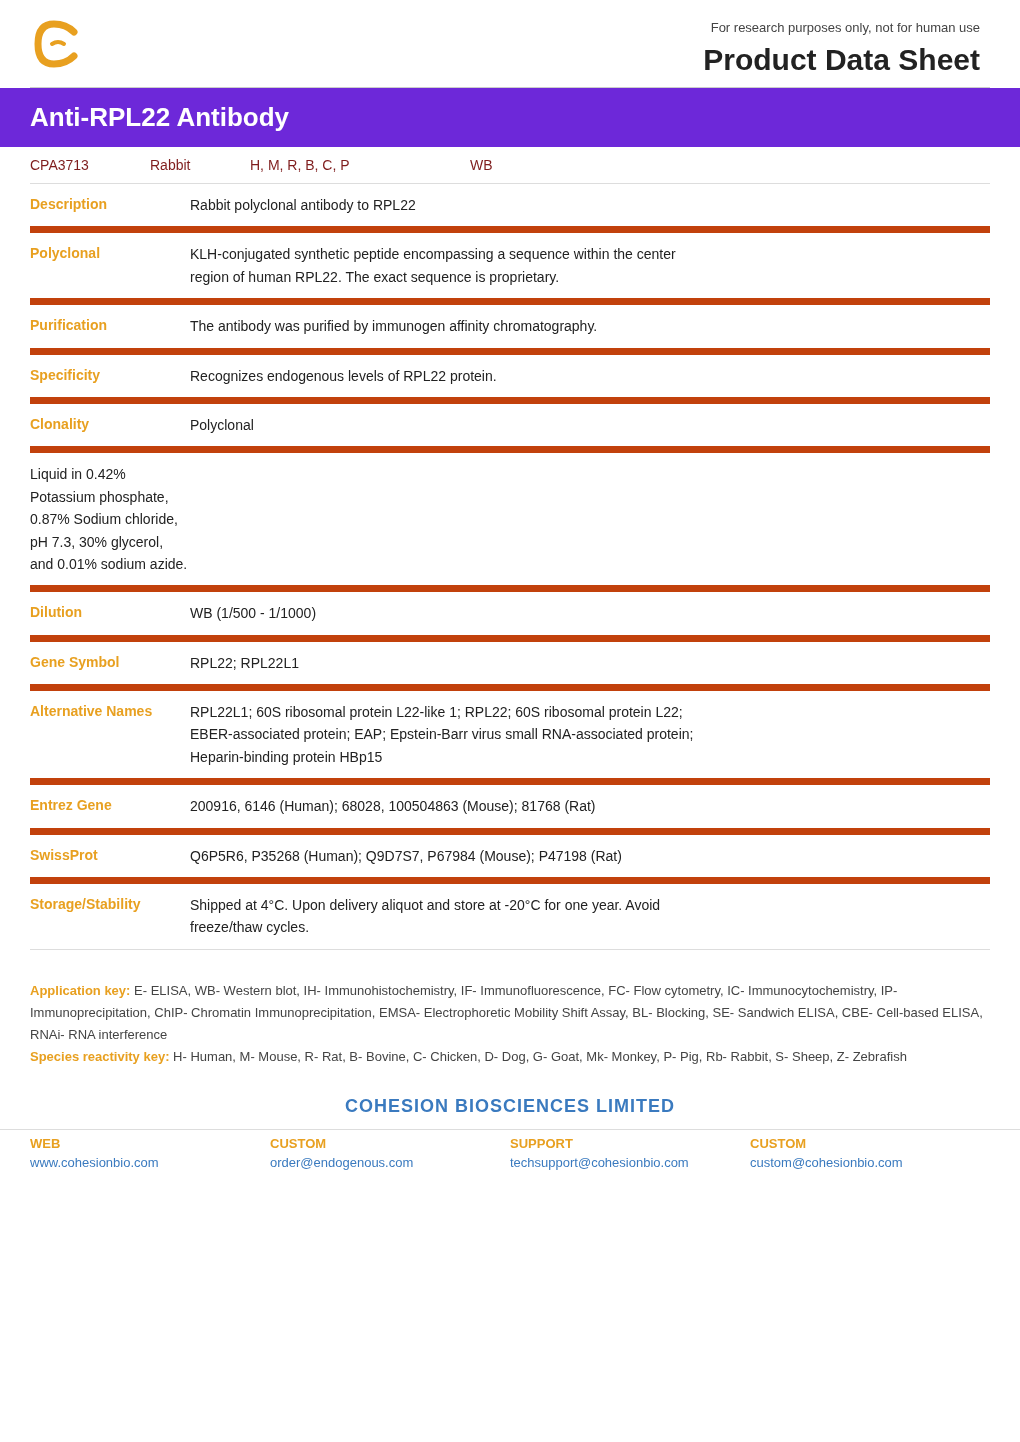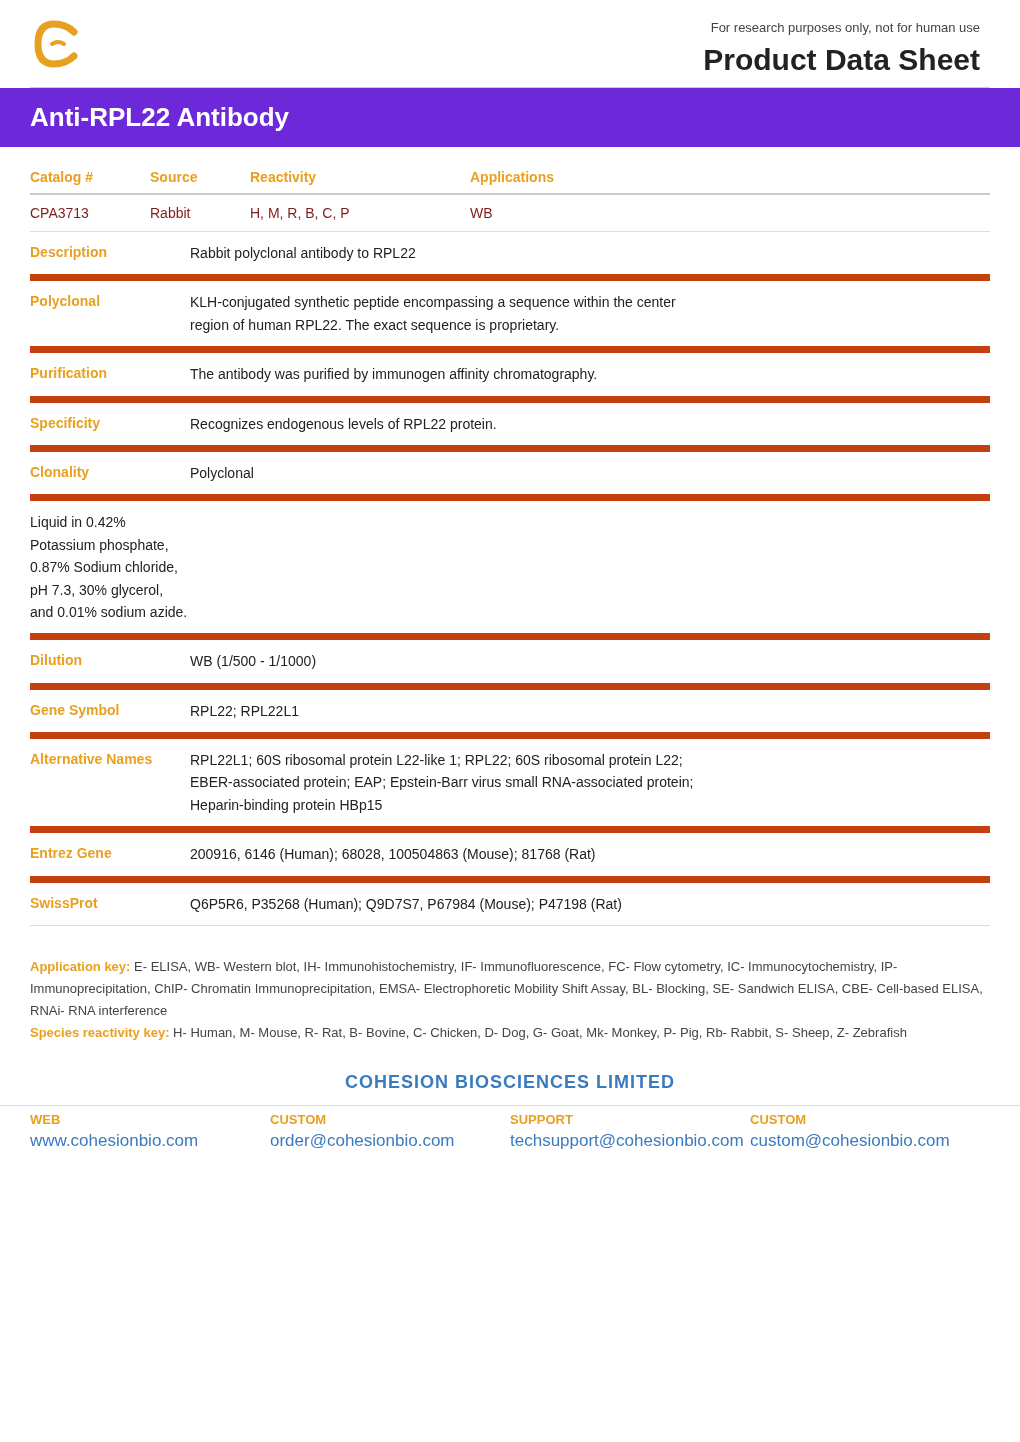--- a/index.html
+++ b/index.html
@@ -141,21 +141,21 @@
       border-top: 1px solid #ddd;
     }
     .footer-col .footer-col-header {
       font-weight: bold;
       color: #e8a020;
       font-size: 13px;
       margin-bottom: 4px;
     }
     .footer-col .footer-col-value {
       color: #3a7abf;
-      font-size: 17px;
+      font-size: 13px;
     }
 
     
     .logo-svg {
       display: inline-flex;
       align-items: center;
     }
     .top-divider {
       border: none;
       border-top: 1px solid #ccc;
@@ -182,26 +182,20 @@
 </div>
 
 <hr class="top-divider">
 
 <div class="product-title-bar">
   <h1>Anti-RPL22 Antibody</h1>
 </div>
 
 <div class="main-content">
 
-  <div class="table-header">
-    <div class="col-label">Catalog #</div>
-    <div class="col-label">Source</div>
-    <div class="col-label">Reactivity</div>
-    <div class="col-label">Applications</div>
-  </div>
 
   <div class="data-row">
     <div class="cell">CPA3713</div>
     <div class="cell">Rabbit</div>
     <div class="cell">H, M, R, B, C, P</div>
     <div class="cell">WB</div>
   </div>
 
   <div class="info-section" id="info-rows">
       <div class="info-row">
@@ -240,20 +234,24 @@
         <div class="info-value">RPL22L1; 60S ribosomal protein L22-like 1; RPL22; 60S ribosomal protein L22;<br>EBER-associated protein; EAP; Epstein-Barr virus small RNA-associated protein;<br>Heparin-binding protein HBp15</div>
       </div>
       <div class="info-row">
         <div class="info-label">Entrez Gene</div>
         <div class="info-value">200916, 6146 (Human); 68028, 100504863 (Mouse); 81768 (Rat)</div>
       </div>
       <div class="info-row">
         <div class="info-label">SwissProt</div>
         <div class="info-value">Q6P5R6, P35268 (Human); Q9D7S7, P67984 (Mouse); P47198 (Rat)</div>
       </div>
+      <div class="info-row">
+        <div class="info-label">Storage/Stability</div>
+        <div class="info-value">Shipped at 4°C. Upon delivery aliquot and store at -20°C for one year. Avoid<br>freeze/thaw cycles.</div>
+      </div>
     </div>
 
 </div>
 
 <div class="footer-keys">
   <div>
     <span class="app-key-label">Application key:</span>
     <span>E- ELISA, WB- Western blot, IH- Immunohistochemistry, IF- Immunofluorescence, FC- Flow cytometry, IC- Immunocytochemistry, IP- Immunoprecipitation, ChIP- Chromatin Immunoprecipitation, EMSA- Electrophoretic Mobility Shift Assay, BL- Blocking, SE- Sandwich ELISA, CBE- Cell-based ELISA, RNAi- RNA interference</span>
   </div>
   <div>
@@ -264,21 +262,21 @@
 
 <div class="company-name">COHESION BIOSCIENCES LIMITED</div>
 
 <div class="footer-links" id="footer-links">
     <div class="footer-col">
       <div class="footer-col-header">WEB</div>
       <div class="footer-col-value">www.cohesionbio.com</div>
     </div>
     <div class="footer-col">
       <div class="footer-col-header">CUSTOM</div>
-      <div class="footer-col-value">order@cohesionbio.com</div>
+      <div class="footer-col-value">order@endogenous.com</div>
     </div>
     <div class="footer-col">
       <div class="footer-col-header">SUPPORT</div>
       <div class="footer-col-value">techsupport@cohesionbio.com</div>
     </div>
     <div class="footer-col">
       <div class="footer-col-header">CUSTOM</div>
       <div class="footer-col-value">custom@cohesionbio.com</div>
     </div>
   </div>

